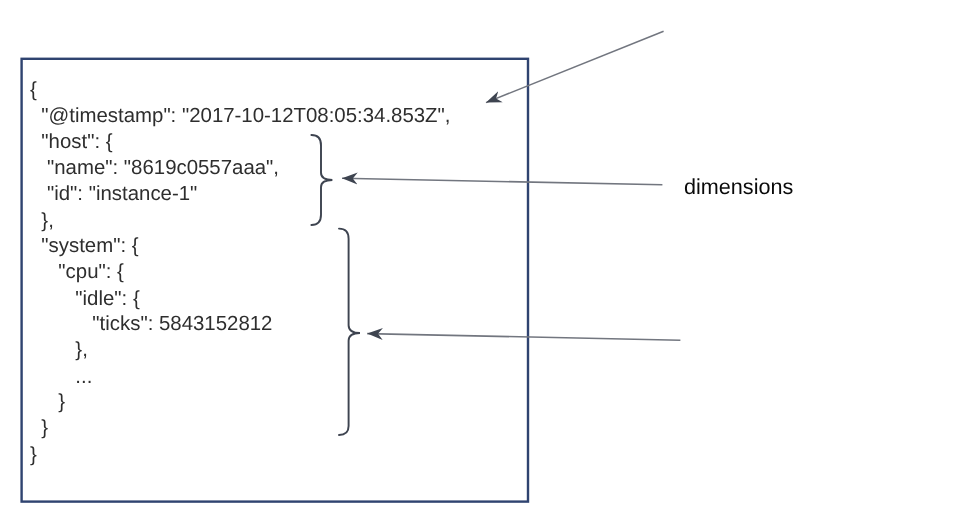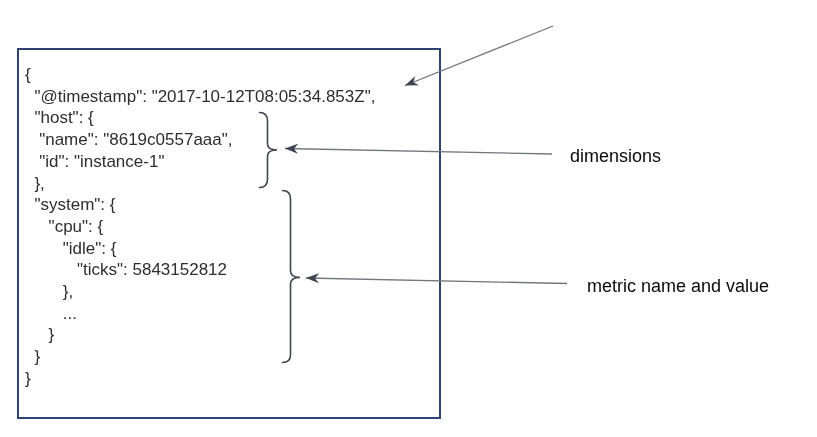--- a/index.html
+++ b/index.html
@@ -97,15 +97,14 @@
     <path class="brace" d="M282.5,190.5 Q290.5,190.5 290.5,199 L290.5,271 Q290.5,277.5 300,277.5 Q290.5,277.5 290.5,284 L290.5,355 Q290.5,362.5 282.5,362.5"></path>
 
     <line class="arrow-line" x1="553" y1="26" x2="405" y2="85.5" marker-end="url(#ah)"></line>
     <line class="arrow-line" x1="552" y1="154" x2="285" y2="148.5" marker-end="url(#ah)"></line>
     <line class="arrow-line" x1="567" y1="283.5" x2="306" y2="278" marker-end="url(#ah)"></line>
   </svg>
 
 
   <div class="label label-dimensions">dimensions</div>
 
-  <div class="label label-metric">metric name and value</div>
 
 </div>
 
 </body></html>

